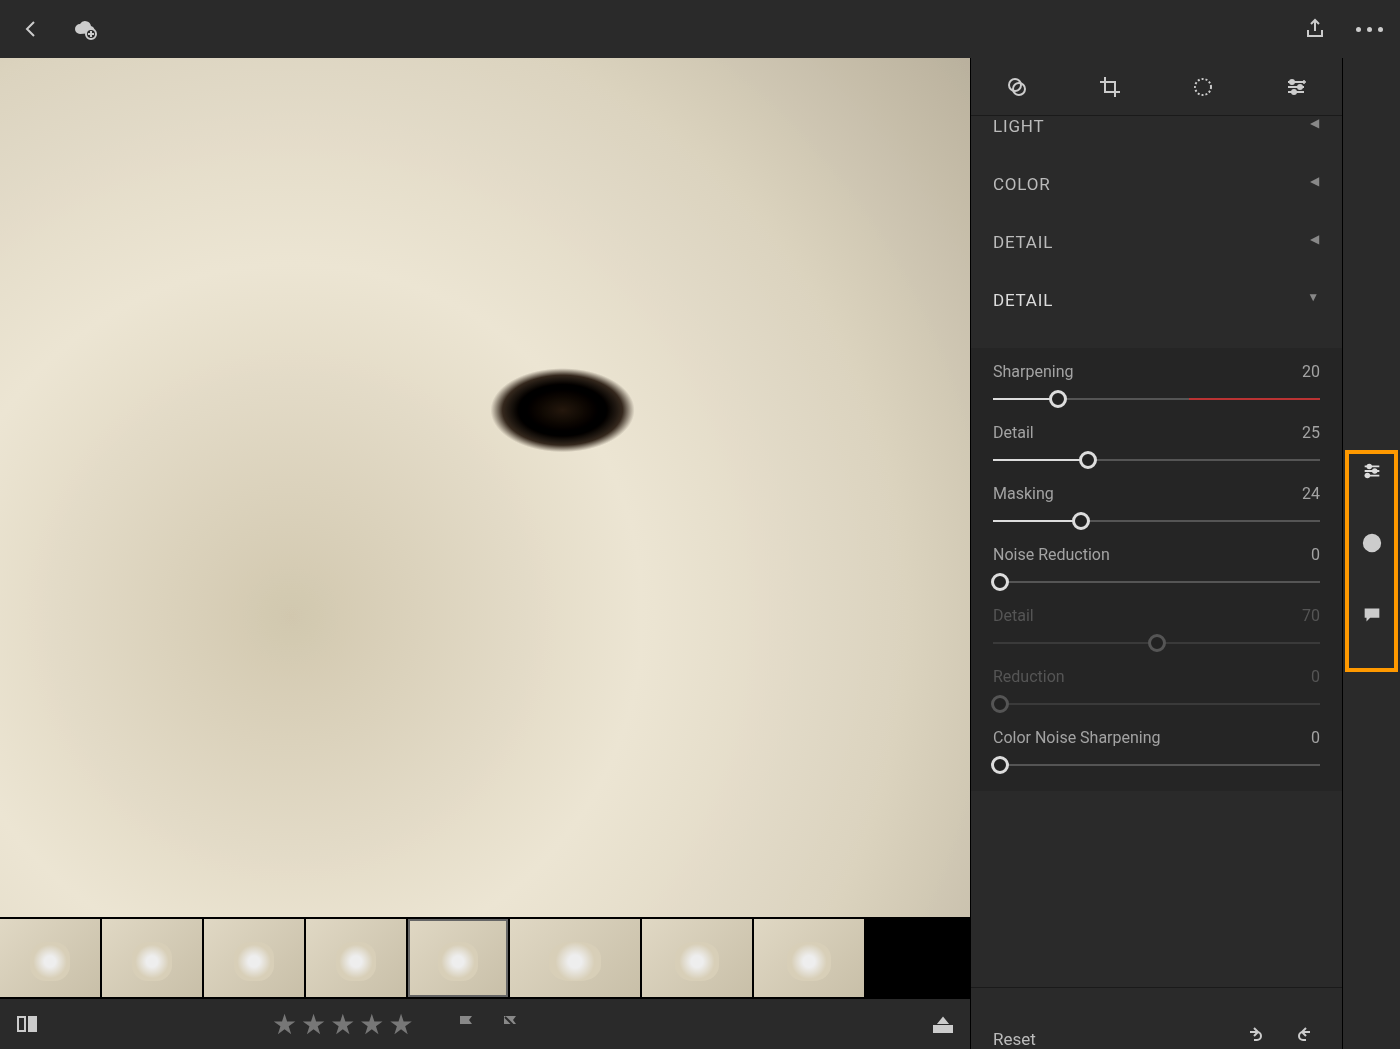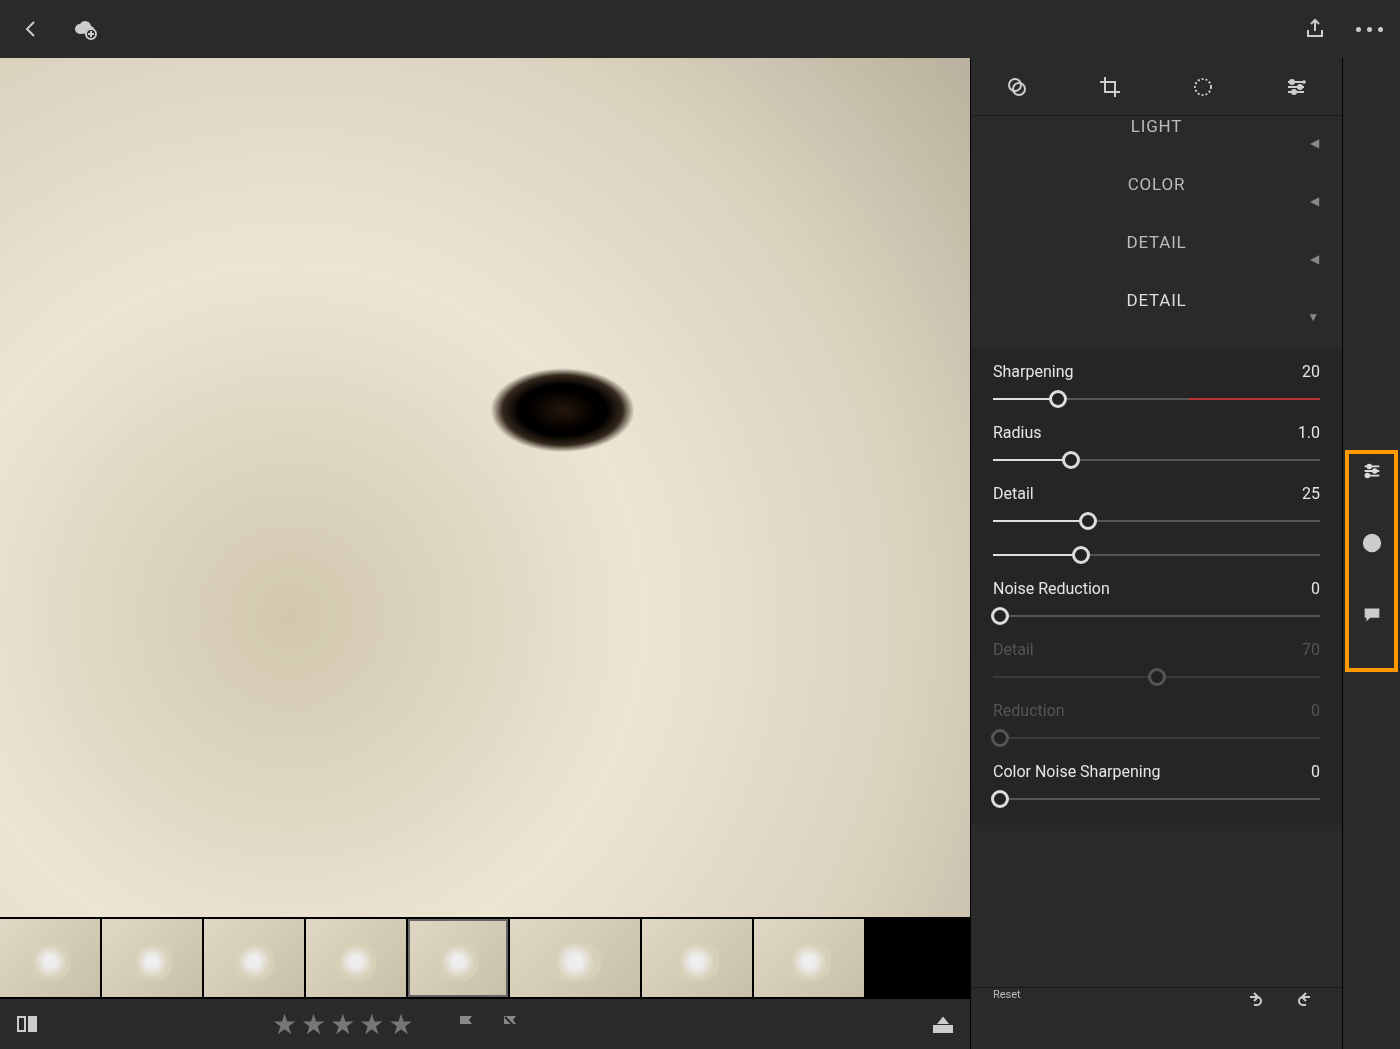--- a/index.html
+++ b/index.html
@@ -40,36 +40,36 @@
   .star { font-size: 28px; color:#777; cursor:pointer; }
   .flaggroup { display:flex; gap:18px; margin-left:28px; }
   .bottom-right { margin-left:auto; }
 
   
   .panel { width: 372px; background: #2a2a2a; display:flex; flex-direction:column; border-left:1px solid #000; }
   .panel-tabs { height:58px; display:flex; align-items:center; justify-content:space-around; border-bottom:1px solid #1a1a1a;}
   .panel-scroll { flex:1; overflow-y:auto; }
   .panel-scroll::-webkit-scrollbar{width:0;}
 
-  .section-head { height:58px; display:flex; align-items:center; padding:0 22px; cursor:pointer; font-size:17px; letter-spacing:0.8px; color:#bbb;flex-direction:column; }
+  .section-head { height:58px; display:flex; padding:0 22px; cursor:pointer; font-size:17px; letter-spacing:0.8px; color:#bbb; }
   .section-head .arrow { margin-left:auto; font-size:12px; color:#888;}
   .section-body { background:#252525; padding: 4px 0 12px; }
 
   .slider-row { padding: 10px 22px 4px; }
-  .slider-lbls { display:flex; justify-content:space-between; font-size:16px; color:#e5e5e5; margin-bottom:8px;}
+  .slider-lbls { display:flex; justify-content:space-between; font-size:16px; color:#a3a3a3; margin-bottom:8px;}
   .slider-row.dis .slider-lbls { color:#555; }
   .track { position:relative; height:20px; }
   .track .rail { position:absolute; left:0; right:0; top:9px; height:2px; background:#555; }
   .track .fill { position:absolute; left:0; top:9px; height:2px; background:#ddd; }
   .track .redtail { position:absolute; right:0; top:9px; height:2px; background:#b33; }
   .track .knob { position:absolute; top:1px; width:18px; height:18px; border-radius:50%; background:#222; border:3px solid #ddd; transform:translateX(-50%); }
   .slider-row.dis .track .rail { background:#3a3a3a; }
   .slider-row.dis .track .knob { border-color:#555; }
 
-  .panel-footer { height:62px; border-top:1px solid #1a1a1a; display:flex; align-items:flex-start; padding:0 22px; font-size:11px; color:#bbb; }
+  .panel-footer { height:62px; border-top:1px solid #1a1a1a; display:flex; align-items:flex-end; padding:0 22px; font-size:17px; color:#bbb; }
   .panel-footer .ricons { margin-left:auto; display:flex; gap:28px; color:#888;}
 
   
   .rightrail { width: 58px; background:#2a2a2a; display:flex; flex-direction:column; align-items:center; padding-top: 400px; gap: 46px; border-left:1px solid #000; position:relative;}
   .rightrail svg { width:22px; height:22px; }
   .highlight-box { position:absolute; left:2px; right:2px; top:392px; height:222px; border:4px solid #ff9900; pointer-events:none; }
 
 </style>
 </head>
 <body>
@@ -216,41 +216,34 @@
               </div>
             <div class="track">
                 <div class="rail"></div>
                 <div class="fill" style="width:20%"></div>
                 <div class="redtail" style="width:40%"></div>
                 <div class="knob" style="left:20%"></div>
               </div>
           </div>
           <div class="slider-row">
             <div class="slider-lbls">
-                <span>Radius</span>
-                <span>1.0</span>
-              </div>
-            <div class="track">
-                <div class="rail"></div>
-                <div class="fill" style="width:24%"></div>
-                <div class="knob" style="left:24%"></div>
-              </div>
-          </div>
-          <div class="slider-row">
-            <div class="slider-lbls">
                 <span>Detail</span>
                 <span>25</span>
               </div>
             <div class="track">
                 <div class="rail"></div>
                 <div class="fill" style="width:29%"></div>
                 <div class="knob" style="left:29%"></div>
               </div>
           </div>
           <div class="slider-row">
+            <div class="slider-lbls">
+                <span>Masking</span>
+                <span>24</span>
+              </div>
             <div class="track">
                 <div class="rail"></div>
                 <div class="fill" style="width:27%"></div>
                 <div class="knob" style="left:27%"></div>
               </div>
           </div>
 
           <div class="gap"></div>
 
           <div class="slider-row">

